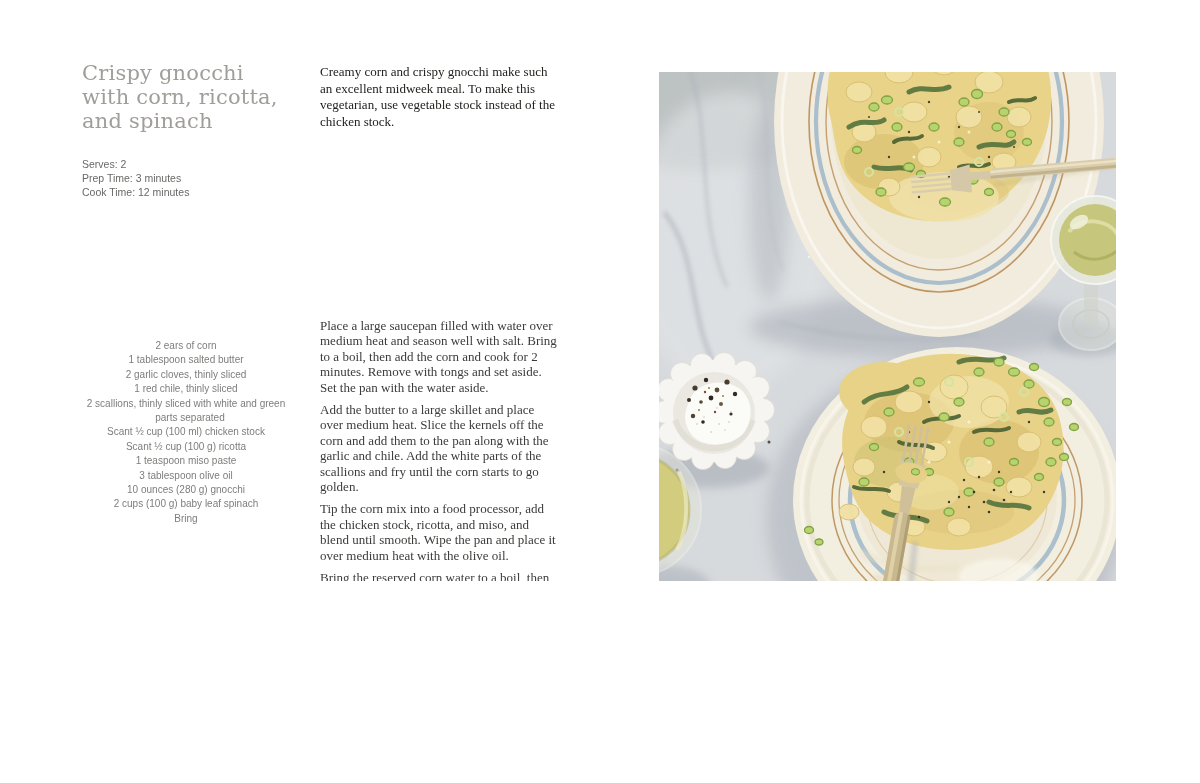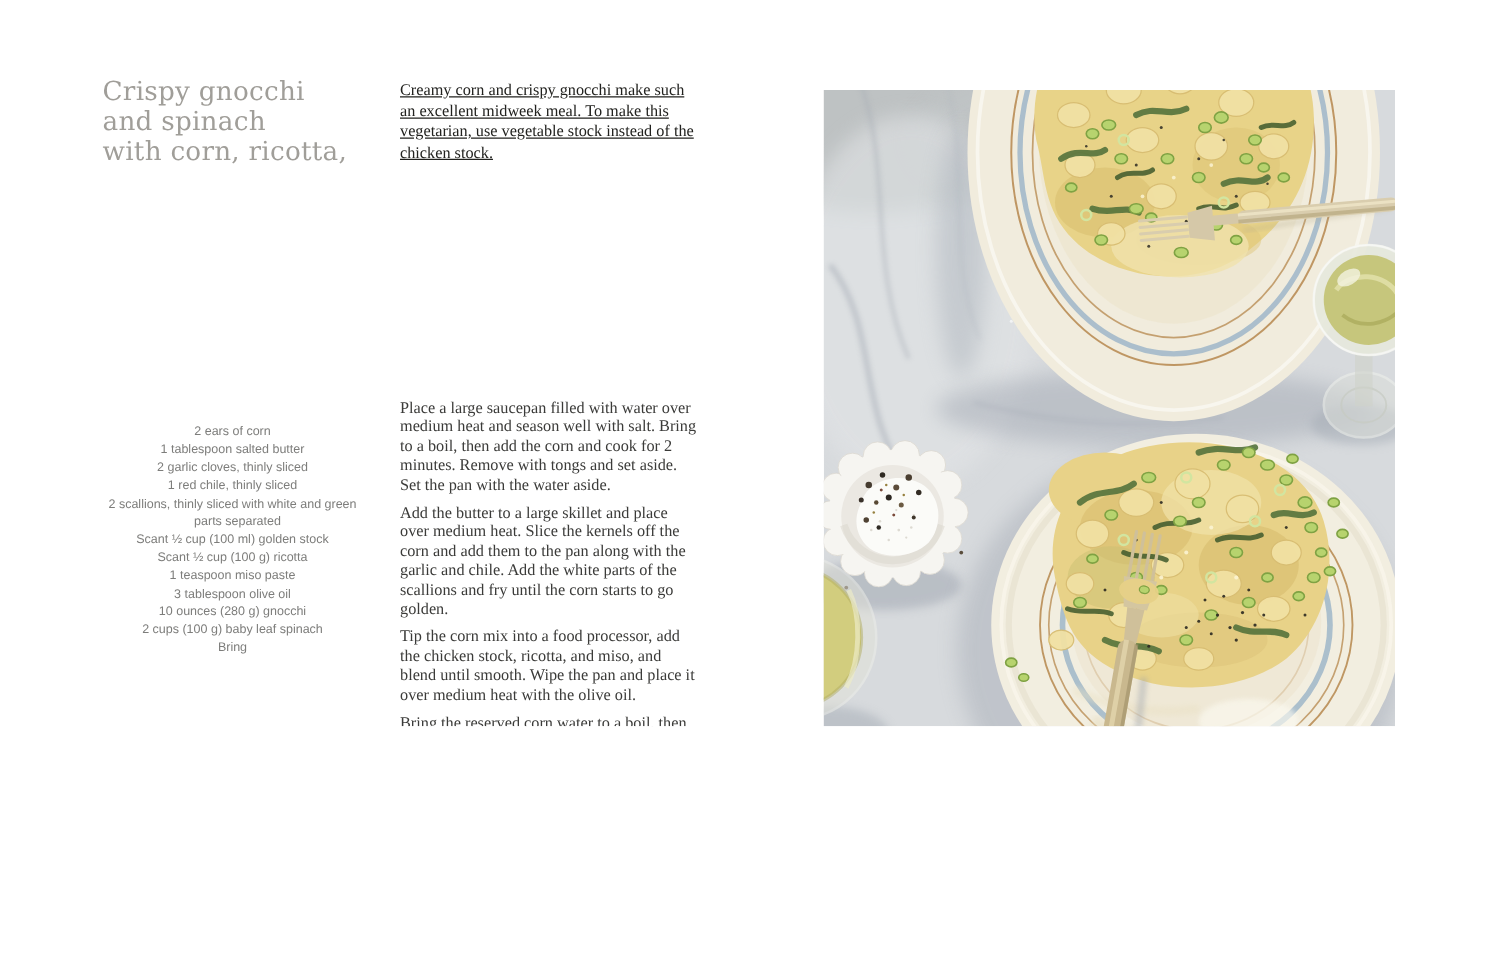--- a/index.html
+++ b/index.html
@@ -4,21 +4,21 @@
 <style>
   html,body{margin:0;padding:0;background:#ffffff;}
   .page{position:relative;width:1200px;height:581px;background:#ffffff;overflow:hidden;
         font-family:"Liberation Serif",serif;}
   
   .title{position:absolute;left:82px;top:61px;font-family:"DejaVu Serif",serif;
          font-size:21px;line-height:24px;font-weight:400;color:#a09e99;letter-spacing:0.2px;}
   .meta{position:absolute;left:82px;top:157px;font-family:"Liberation Sans",sans-serif;
         font-size:10.5px;line-height:14px;color:#696967;}
   .intro{position:absolute;left:320px;top:64px;width:240px;font-family:"Liberation Serif",serif;
-         font-size:13px;line-height:16.5px;color:#22221f;text-decoration:underline;}
+         font-size:13px;line-height:16.5px;color:#22221f;}
   .ingredients{position:absolute;left:82px;top:339px;width:208px;margin:0;padding:0;
          list-style:none;font-family:"Liberation Sans",sans-serif;font-size:10px;
          line-height:14.4px;color:#7d7d7b;}
   .ingredients li{padding-left:8px;text-indent:-8px;text-align:center;}
   .steps{position:absolute;left:320px;top:318px;width:240px;font-family:"Liberation Serif",serif;
          font-size:13px;line-height:15.4px;color:#3b3b39;}
   .steps p{margin:0 0 7px 0;}
   
   .footer{position:absolute;top:727px;font-family:"Liberation Serif",serif;font-size:9.5px;
           letter-spacing:1.2px;color:#4b4b49;}
@@ -29,34 +29,39 @@
   
   .photo{position:absolute;left:659px;top:72px;width:457px;height:630px;display:block;}
 </style>
 </head>
 <body>
 
 <div class="page">
 
   <div class="title">
       <div>Crispy gnocchi</div>
+      <div>with corn, ricotta,</div>
       <div>and spinach</div>
-      <div>with corn, ricotta,</div>
     </div>
 
+  <div class="meta">
+      <div>Serves: 2</div>
+      <div>Prep Time: 3 minutes</div>
+      <div>Cook Time: 12 minutes</div>
+    </div>
 
   <div class="intro">Creamy corn and crispy gnocchi make such an excellent midweek meal. To make this vegetarian, use vegetable stock instead of the chicken stock.</div>
 
   <ul class="ingredients">
       <li>2 ears of corn</li>
       <li>1 tablespoon salted butter</li>
       <li>2 garlic cloves, thinly sliced</li>
       <li>1 red chile, thinly sliced</li>
       <li>2 scallions, thinly sliced with white and green parts separated</li>
-      <li>Scant ½ cup (100 ml) golden stock</li>
+      <li>Scant ½ cup (100 ml) chicken stock</li>
       <li>Scant ½ cup (100 g) ricotta</li>
       <li>1 teaspoon miso paste</li>
       <li>3 tablespoon olive oil</li>
       <li>10 ounces (280 g) gnocchi</li>
       <li>2 cups (100 g) baby leaf spinach</li>
       <li>Bring</li>
     </ul>
 
   <div class="steps">
       <p>Place a large saucepan filled with water over medium heat and season well with salt. Bring to a boil, then add the corn and cook for 2 minutes. Remove with tongs and set aside. Set the pan with the water aside.</p>

